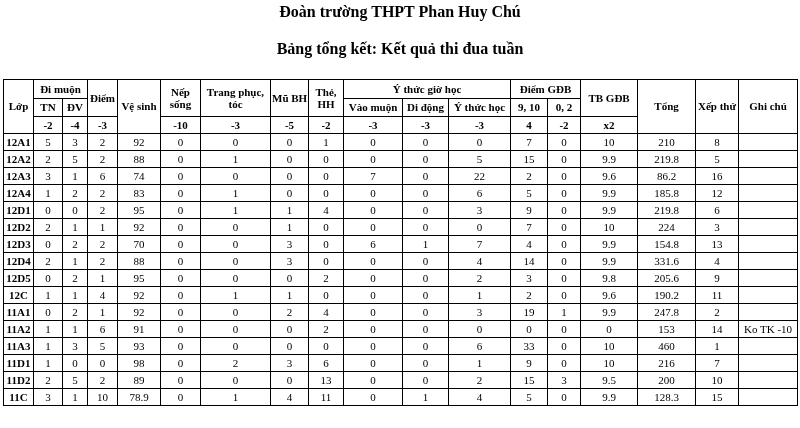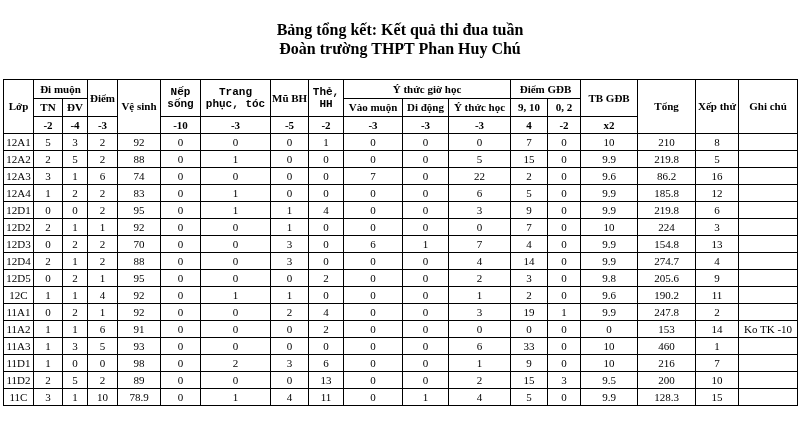--- a/index.html
+++ b/index.html
@@ -40,34 +40,34 @@
     vertical-align: middle;
     padding: 0 1px;
     overflow: hidden;
     line-height: 1.12;
   }
   table.report th {
     font-weight: bold;
     white-space: nowrap;
     font-size: 11px;
   }
-  table.report th.wrap { white-space: normal; font-family: Liberation Mono, monospace; }
+  table.report th.wrap { white-space: normal; }
   thead tr.h1 th { height: 18px; }
   thead tr.h2 th { height: 17px; }
   thead tr.h3 th { height: 16px; }
   tbody tr { height: 17px; }
   tbody td { font-weight: normal; white-space: nowrap; }
-  tbody td.class-cell { font-weight: normal; }
+  tbody td.class-cell { font-weight: bold; }
 </style>
 </head>
 <body>
 
 <div class="sheet">
+  <div class="title">Đoàn trường THPT Phan Huy Chú</div>
   <div class="title spaced">Bảng tổng kết: Kết quả thi đua tuần</div>
-  <div class="title">Đoàn trường THPT Phan Huy Chú</div>
 
   <table class="report">
     <colgroup>
       <col style="width:30px">
         <col style="width:29px">
         <col style="width:25px">
       <col style="width:30px">
         <col style="width:43px">
         <col style="width:40px">
       <col style="width:70px">
@@ -275,21 +275,21 @@
           <td>0</td>
           <td>0</td>
           <td>3</td>
           <td>0</td>
           <td>0</td>
           <td>0</td>
           <td>4</td>
           <td>14</td>
           <td>0</td>
           <td>9.9</td>
-          <td>274.7</td>
+          <td>331.6</td>
           <td>4</td>
           <td></td>
         </tr>
         <tr>
           <td class="class-cell">12D5</td>
           <td>0</td>
           <td>2</td>
           <td>1</td>
           <td>95</td>
           <td>0</td>

